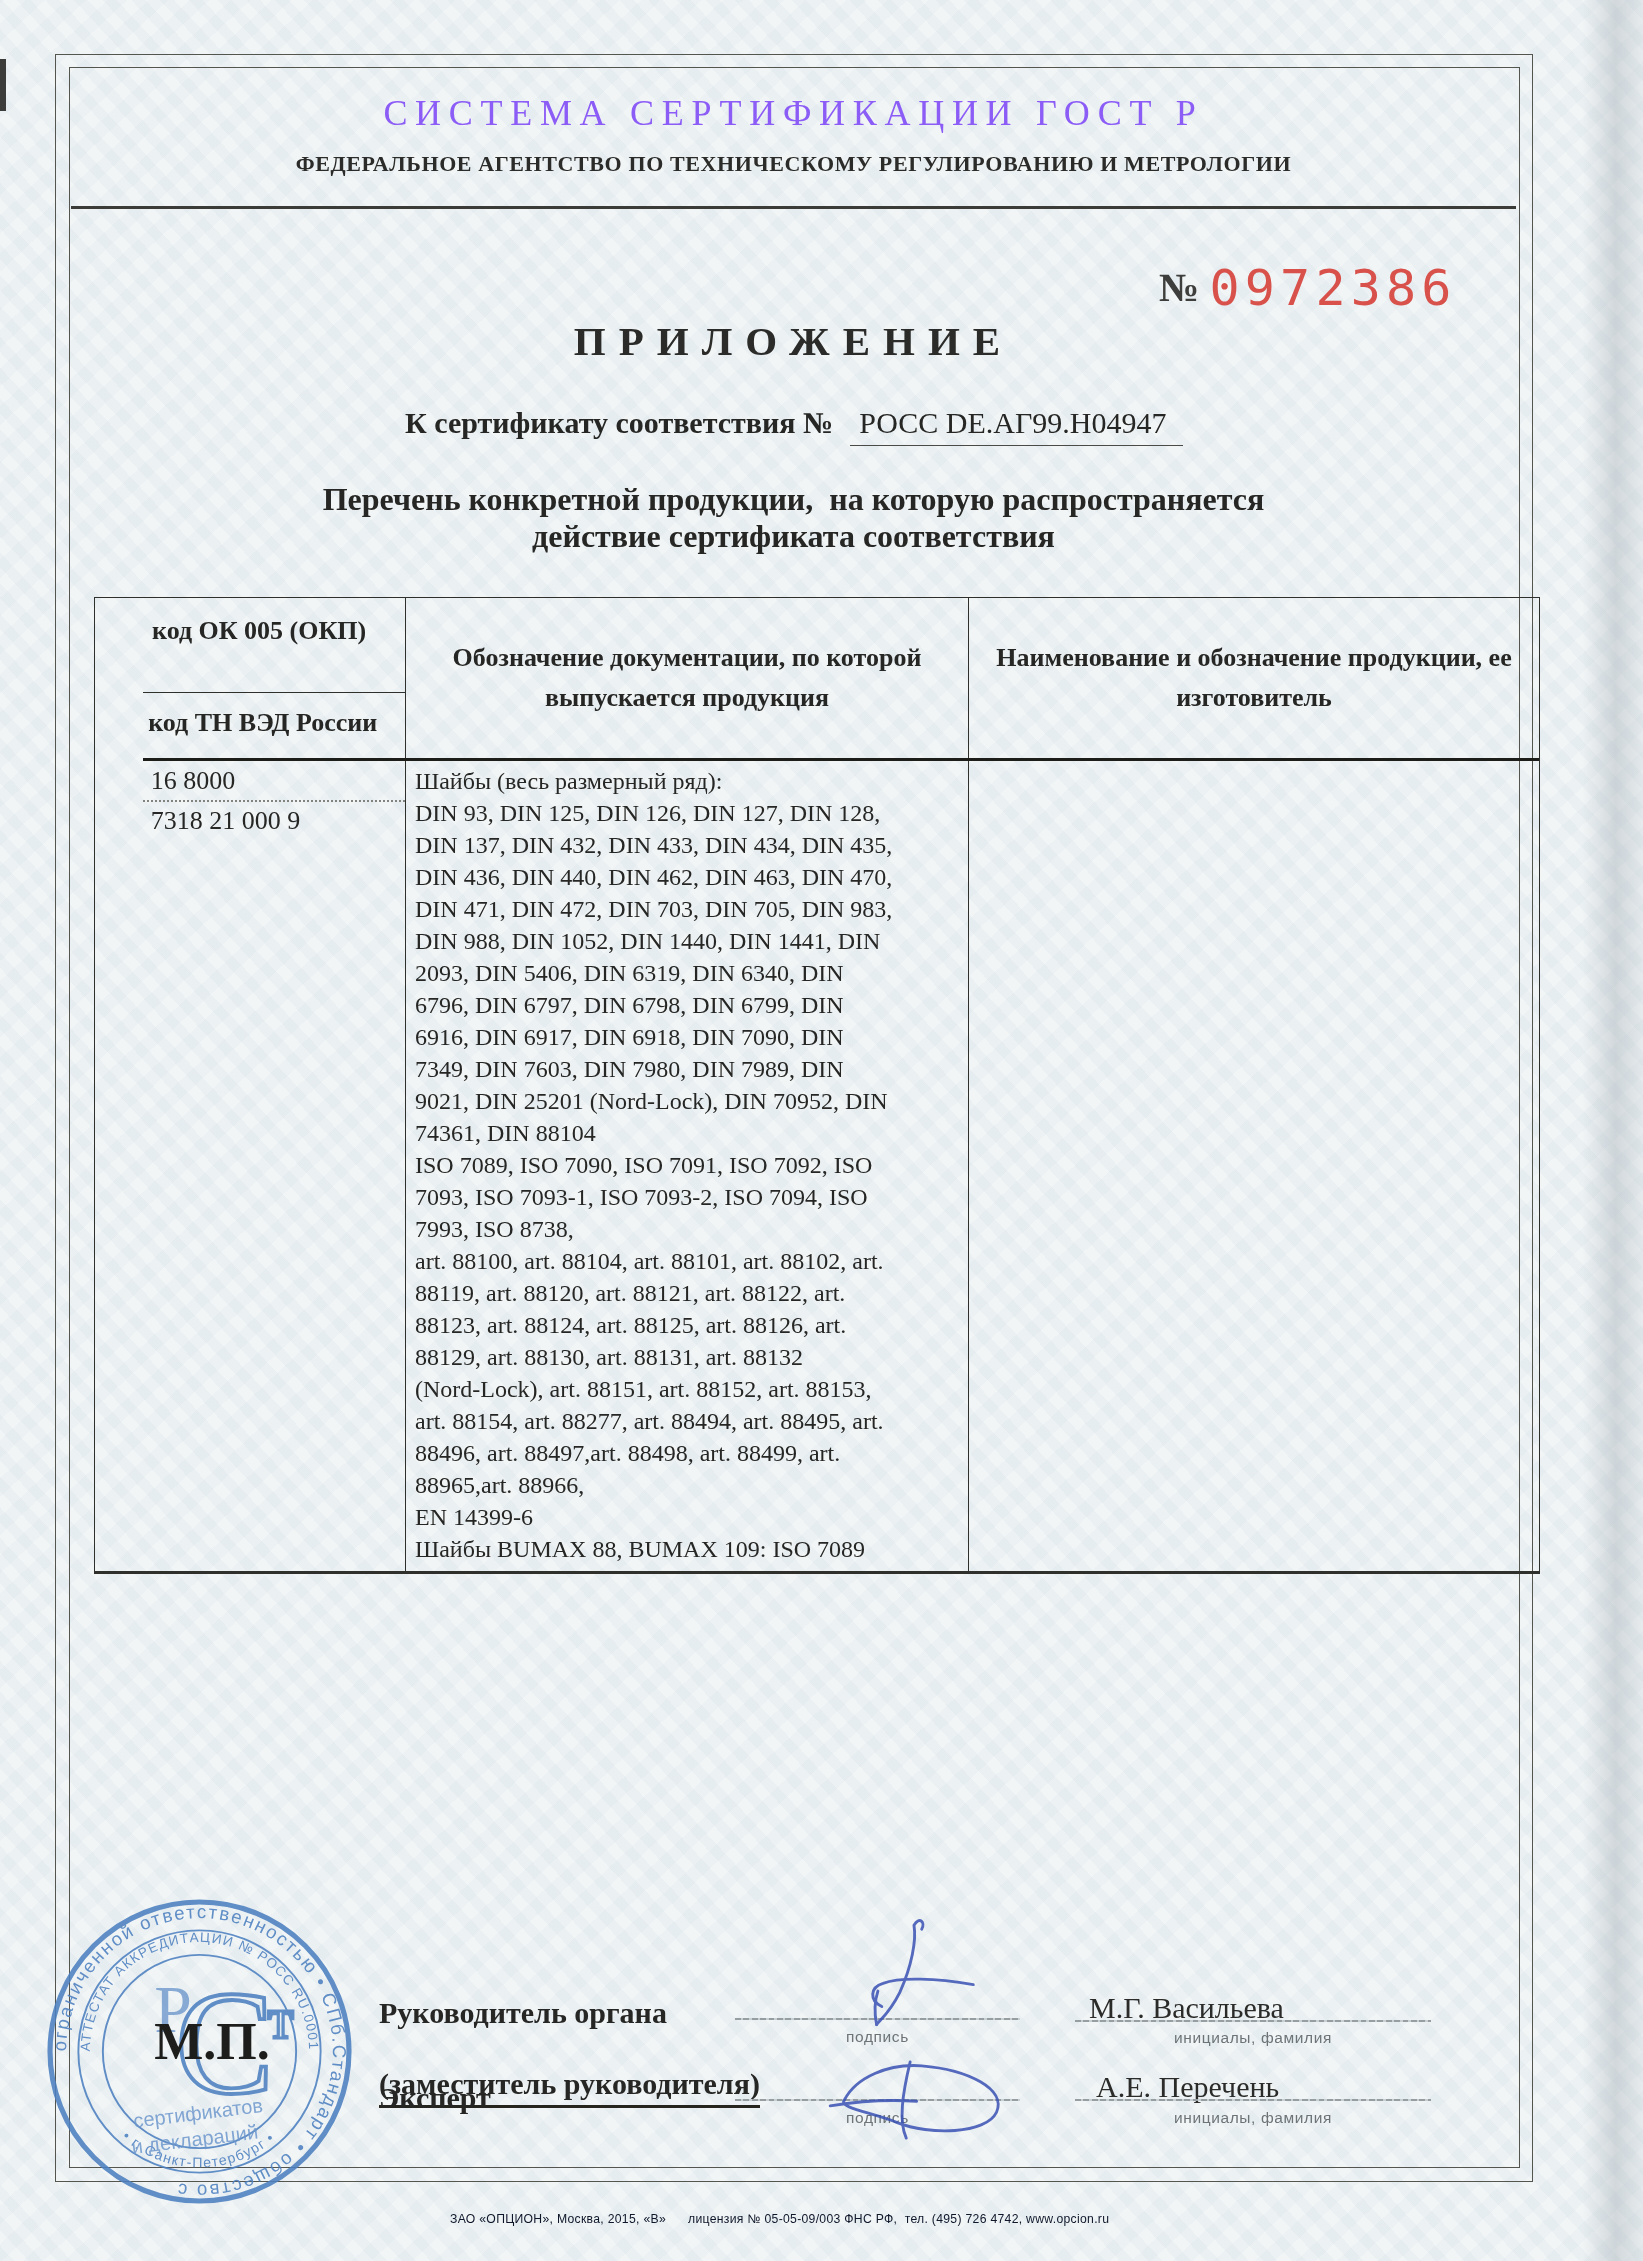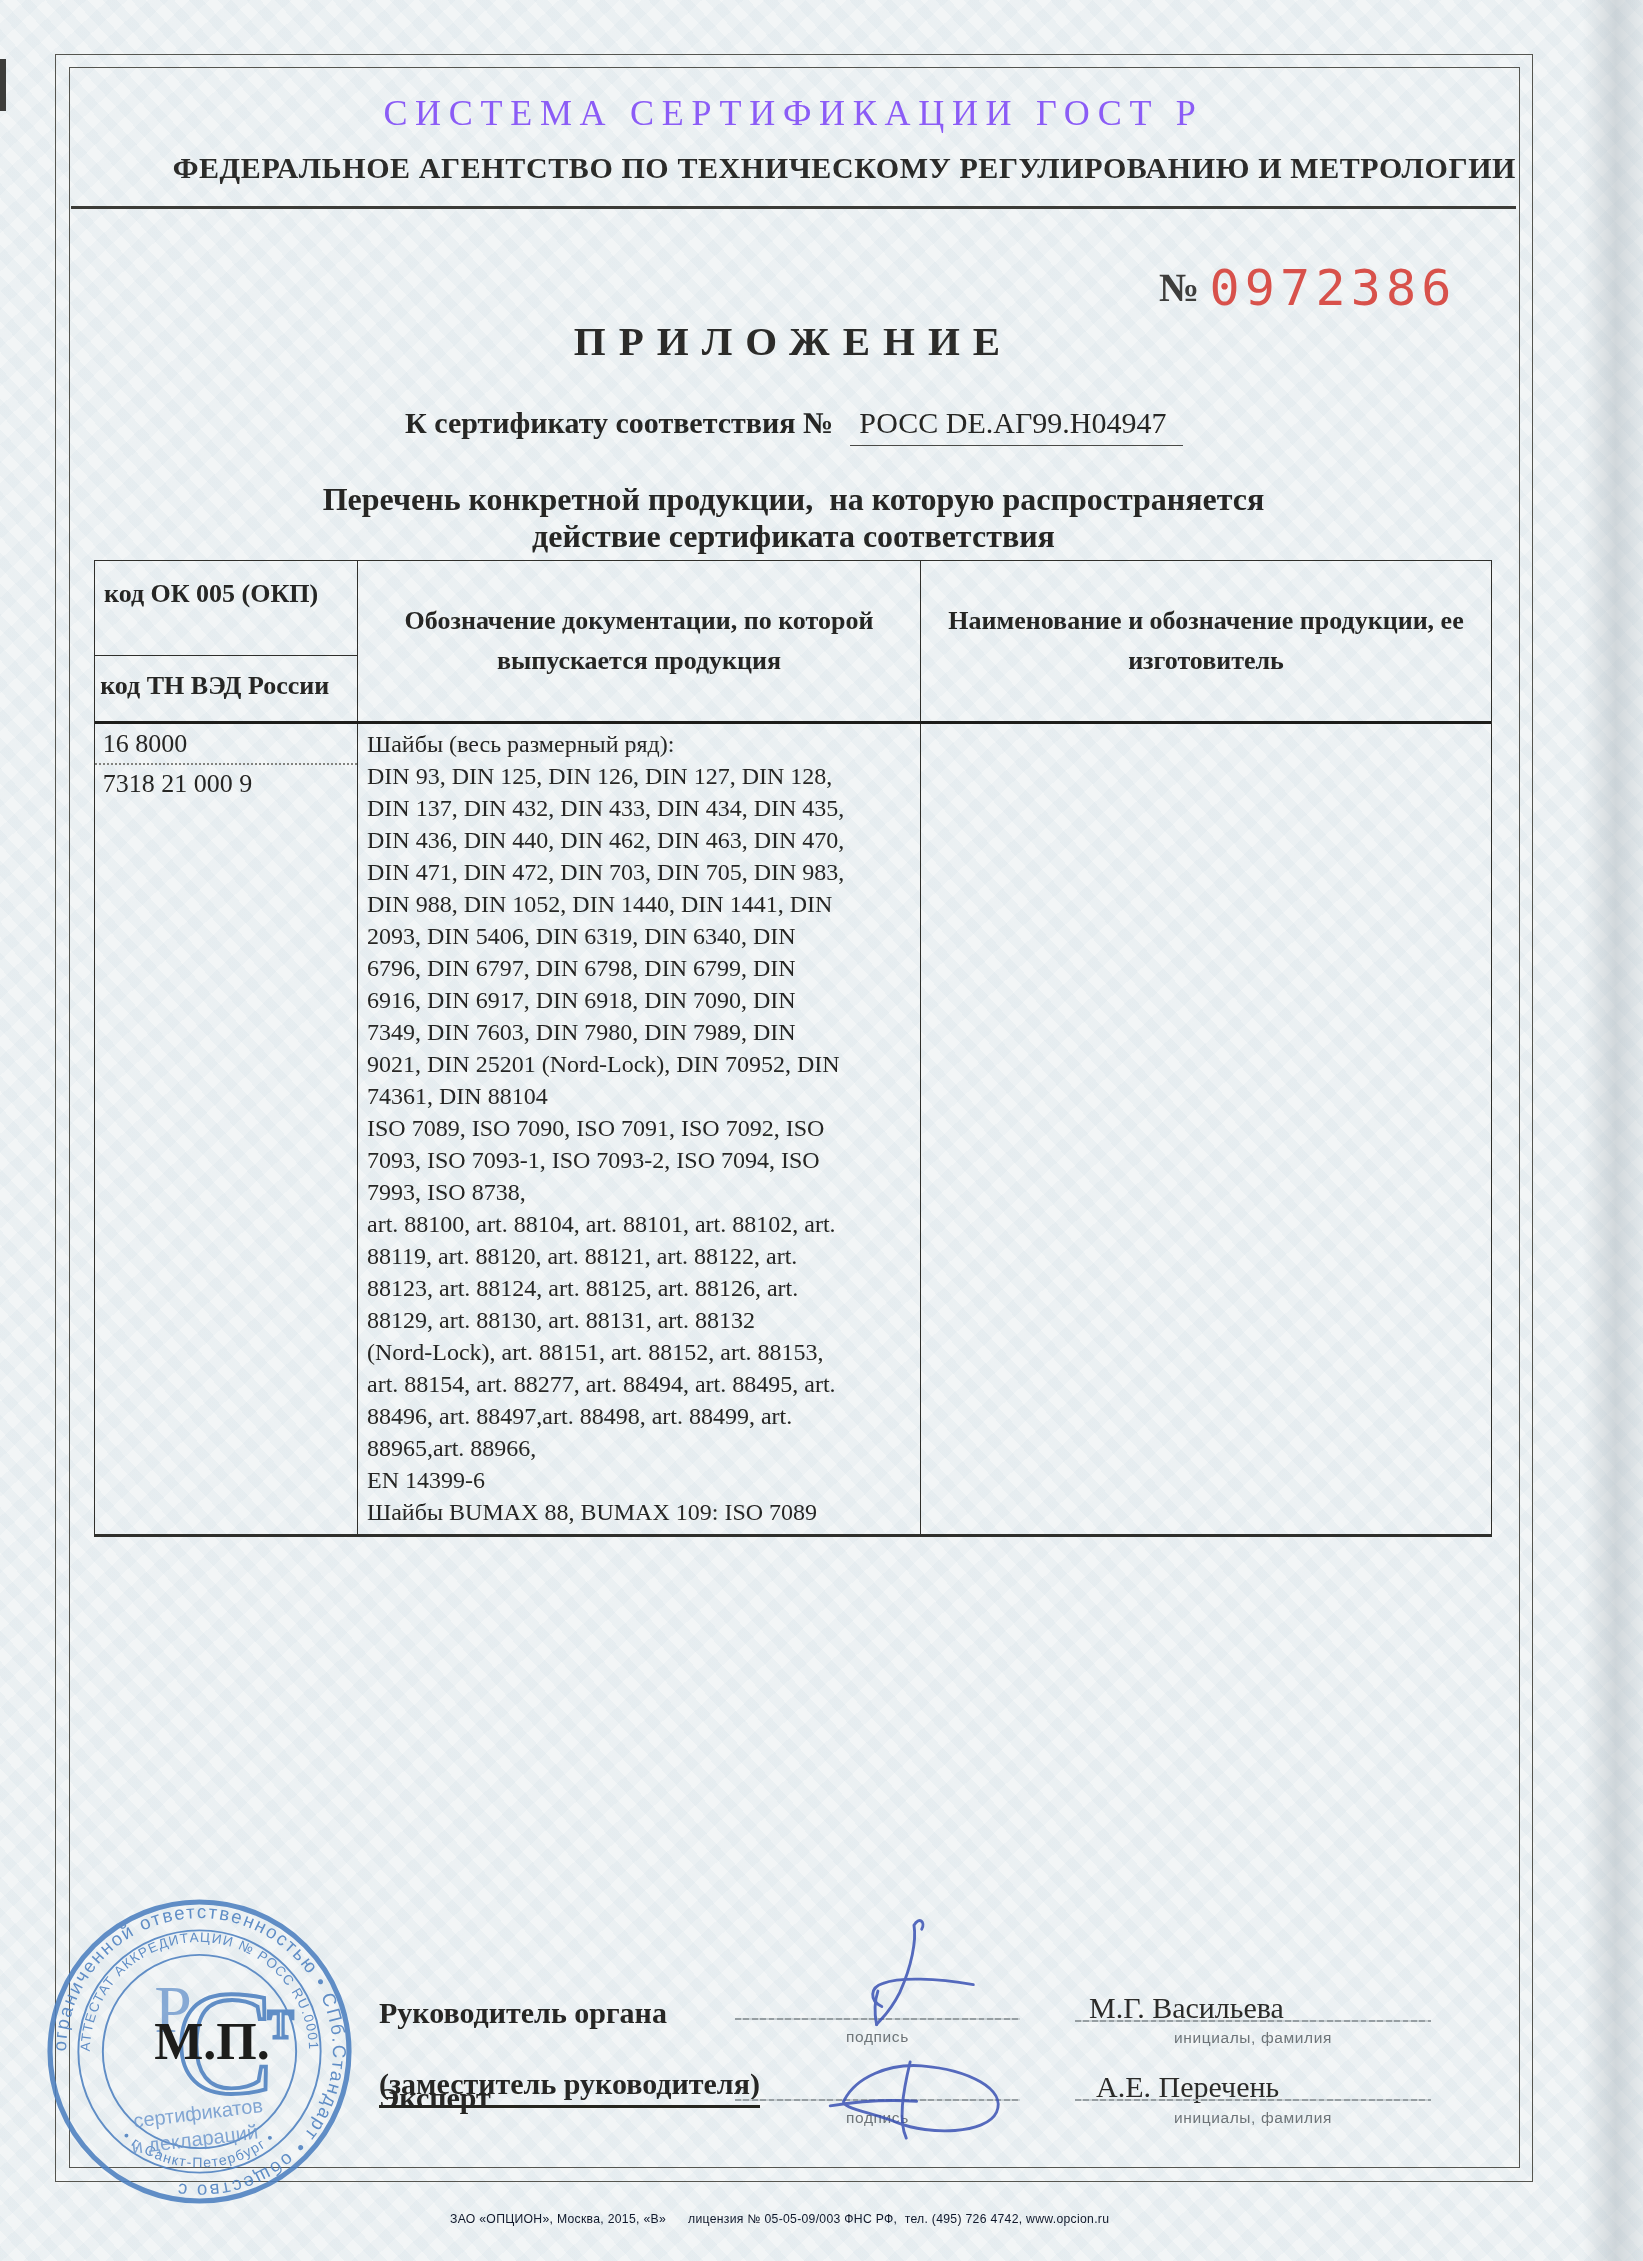--- a/index.html
+++ b/index.html
@@ -10,39 +10,39 @@
       repeating-linear-gradient(47deg, rgba(190,210,220,0.14) 0 10.3px, rgba(255,255,255,0) 10.3px 21px),
       repeating-linear-gradient(-43deg, rgba(185,205,218,0.10) 0 13.5px, rgba(255,255,255,0) 13.5px 28px);}
   .edge-shade{position:absolute;left:1582px;top:0;width:61px;height:2261px;pointer-events:none;
     background:linear-gradient(90deg, rgba(186,194,199,0) 0%, rgba(170,180,187,0.45) 55%, rgba(196,204,209,0.25) 100%);}
   .scan-artifact{position:absolute;left:0;top:59px;width:5.8px;height:52px;background:#3c3c3a;}
   .outer-frame{position:absolute;left:55px;top:54px;width:1476px;height:2126px;border:1.9px solid #55554f;}
   .inner-frame{position:absolute;left:69px;top:67px;width:1449px;height:2099px;border:1.9px solid #55554f;}
 
   .t1{position:absolute;left:71px;top:92px;width:1445px;text-align:center;
       font-size:36px;font-weight:normal;letter-spacing:7.7px;color:#8b5cf6;}
-  .t2{position:absolute;left:71px;top:151px;width:1445px;text-align:right;
-      font-size:30px;font-weight:bold;letter-spacing:0.6px;color:#2b2b29;}
+  .t2{position:absolute;left:71px;top:151px;width:1445px;text-align:center;
+      font-size:22px;font-weight:bold;letter-spacing:0.6px;color:#2b2b29;}
   .hdr-rule{position:absolute;left:71px;top:206px;width:1445px;height:2.6px;background:#3b3b37;}
 
   .doc-number{position:absolute;left:1159px;top:259px;white-space:nowrap;}
   .no-sign{font-size:40px;font-weight:600;color:#3e3e3c;margin-right:10.3px;vertical-align:3.9px;}
   .no-digits{font-family:"DejaVu Sans Mono",monospace;font-size:50px;color:#d8514b;letter-spacing:5.2px;}
 
   .appendix{position:absolute;left:71px;top:317px;width:1445px;text-align:center;
       font-size:41px;font-weight:bold;letter-spacing:13px;color:#2b2b29;}
 
   .cert-line{position:absolute;left:405px;top:406px;font-size:30px;white-space:nowrap;}
   .cert-label{font-weight:bold;}
   .cert-num{display:inline-block;margin-left:17px;padding:0 17px 5.2px 9px;border-bottom:1.9px solid #4a4a46;}
 
   .subtitle{position:absolute;left:71px;top:481px;width:1445px;text-align:center;
       font-size:32px;font-weight:bold;line-height:37px;white-space:pre-wrap;font-family:Liberation Serif, serif;}
 
-  .tbl{position:absolute;left:94px;top:560px;width:1396px;border:1.9px solid #2f2f2b;border-bottom-width:3.2px;background:rgba(255,255,255,0.0);}
+  .tbl{position:absolute;left:94px;top:597px;width:1396px;border:1.9px solid #2f2f2b;border-bottom-width:3.2px;background:rgba(255,255,255,0.0);padding-left:48px;}
   .trow{display:grid;grid-template-columns:262px 563px 571px;}
   .thead{height:160px;border-bottom:3.9px solid #1d1d1a;}
   .trow1{height:76px;border-bottom:3.2px solid #2f2f2b;}
   .trow2{min-height:792px;}
   .c{border-left:1.9px solid #2f2f2b;position:relative;}
   .c:first-child{border-left:none;}
   .hcell-mid{display:flex;align-items:center;justify-content:center;text-align:center;
       font-weight:bold;font-size:26px;line-height:1.55;padding:0 26px;}
   .h1-top{position:absolute;left:9px;top:18px;font-weight:bold;font-size:26px;}
   .h1-line{position:absolute;left:0;right:0;top:94px;height:1.3px;background:#2f2f2b;}

